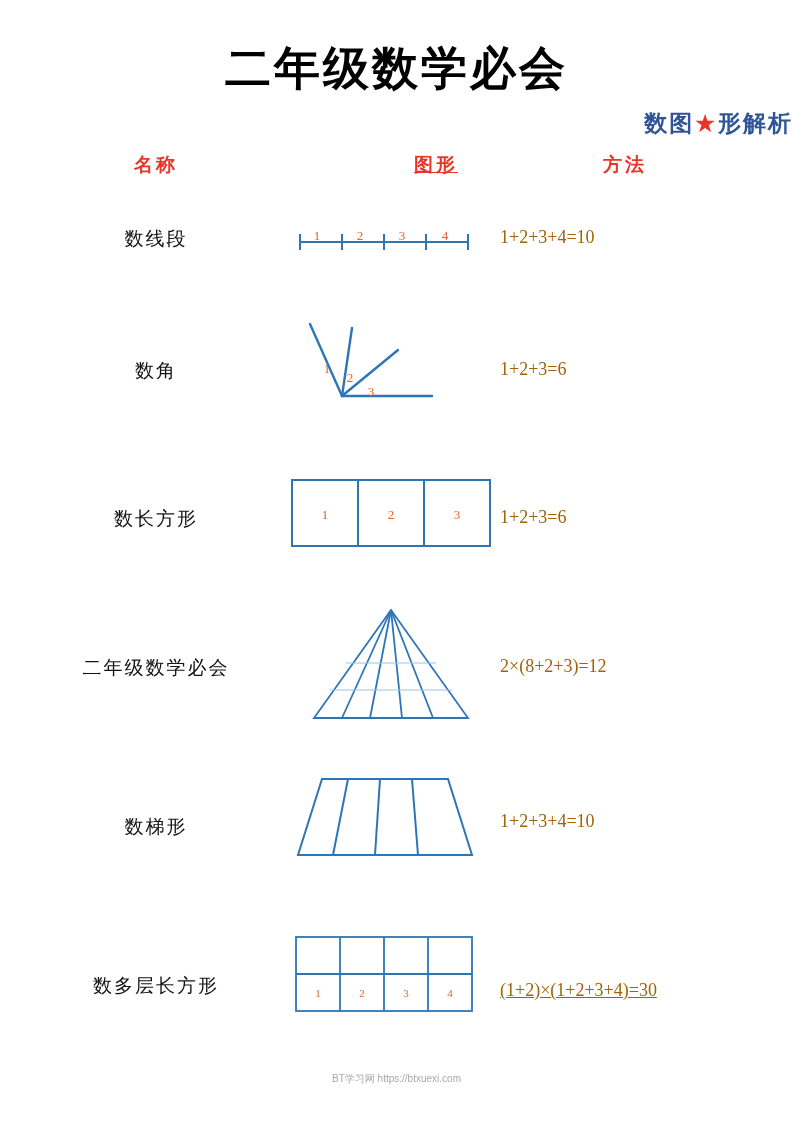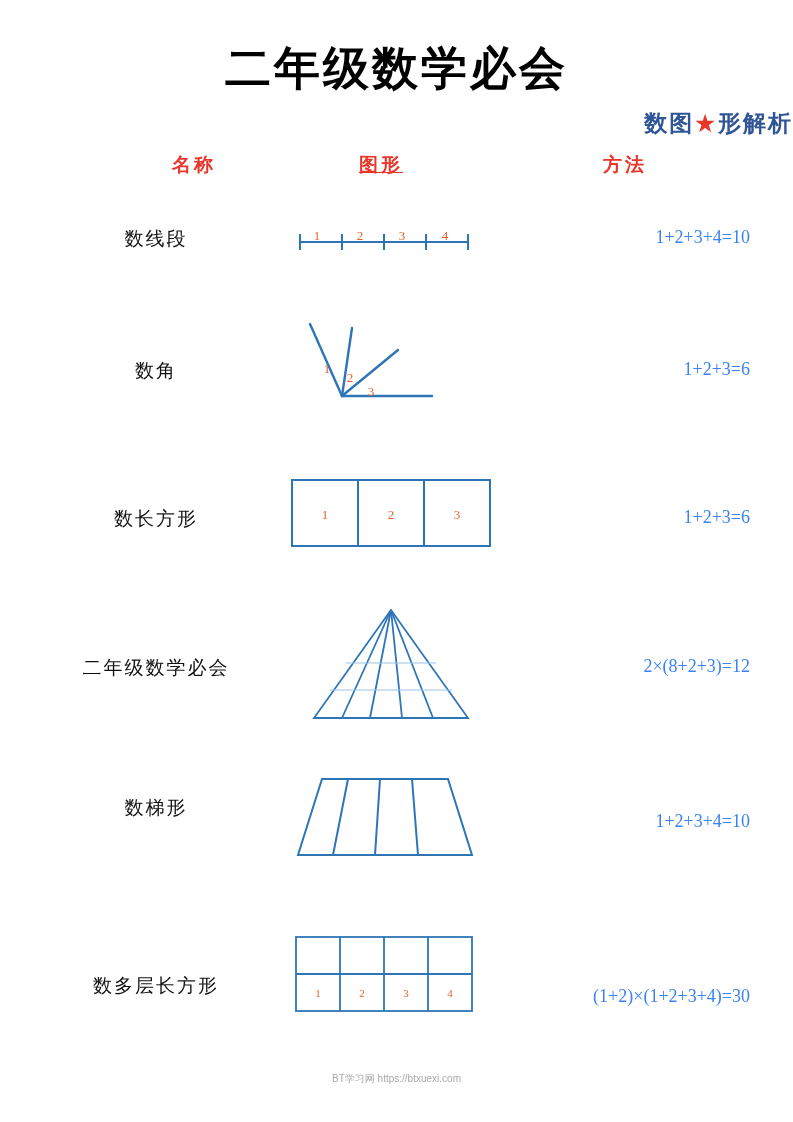--- a/index.html
+++ b/index.html
@@ -57,22 +57,22 @@
   
   .col-head {
     position: absolute;
     top: 152px;
     font-size: 19px;
     font-weight: bold;
     color: #e8362a;
     letter-spacing: 3px;
     font-family: "DejaVu Serif", serif;
   }
-  .col-head.c1 { left: 96px;  width: 120px; text-align: right; }
-  .col-head.c2 { left: 321px; width: 120px; text-align: center; text-decoration: underline; }
+  .col-head.c1 { left: 96px;  width: 120px; text-align: center; }
+  .col-head.c2 { left: 338px; width: 120px; text-align: right; text-decoration: underline; }
   .col-head.c3 { left: 565px; width: 120px; text-align: center; }
 
   
   .row {
     position: absolute;
     left: 0;
     width: 793px;
   }
   .row .name {
     position: absolute;
@@ -81,23 +81,23 @@
     text-align: center;
     font-size: 19px;
     letter-spacing: 2px;
     color: #111111;
     font-family: "DejaVu Serif", serif;
   }
   .row .method {
     position: absolute;
     left: 500px;
     width: 250px;
-    text-align: right;
+    text-align: left;
     font-size: 18px;
-    color: #3b82f6;
+    color: #a16207;
     font-family: "Liberation Serif", serif;
     white-space: nowrap;
   }
   .row .figure {
     position: absolute;
     left: 270px;
     width: 240px;
   }
 
   
@@ -117,26 +117,26 @@
   #row-1 .figure { top: 0px; }
 
   #row-2 .name   { top: 46px; }
   #row-2 .method { top: 47px; }
   #row-2 .figure { top: 8px; }
 
   #row-3 .name   { top: 55px; }
   #row-3 .method { top: 56px; }
   #row-3 .figure { top: 0px; }
 
-  #row-4 .name   { top: 30px; }
+  #row-4 .name   { top: 49px; }
   #row-4 .method { top: 46px; }
   #row-4 .figure { top: 0px; }
 
   #row-5 .name   { top: 48px; }
-  #row-5 .method { top: 61px; }
+  #row-5 .method { top: 55px; text-decoration: underline; }
   #row-5 .figure { top: 0px; }
 
   svg { display: block; overflow: visible; }
   .lbl {
     font-family: "Liberation Serif", serif;
     font-size: 13px;
     fill: #e8612a;
   }
   .lbl-sm {
     font-family: "Liberation Serif", serif;

